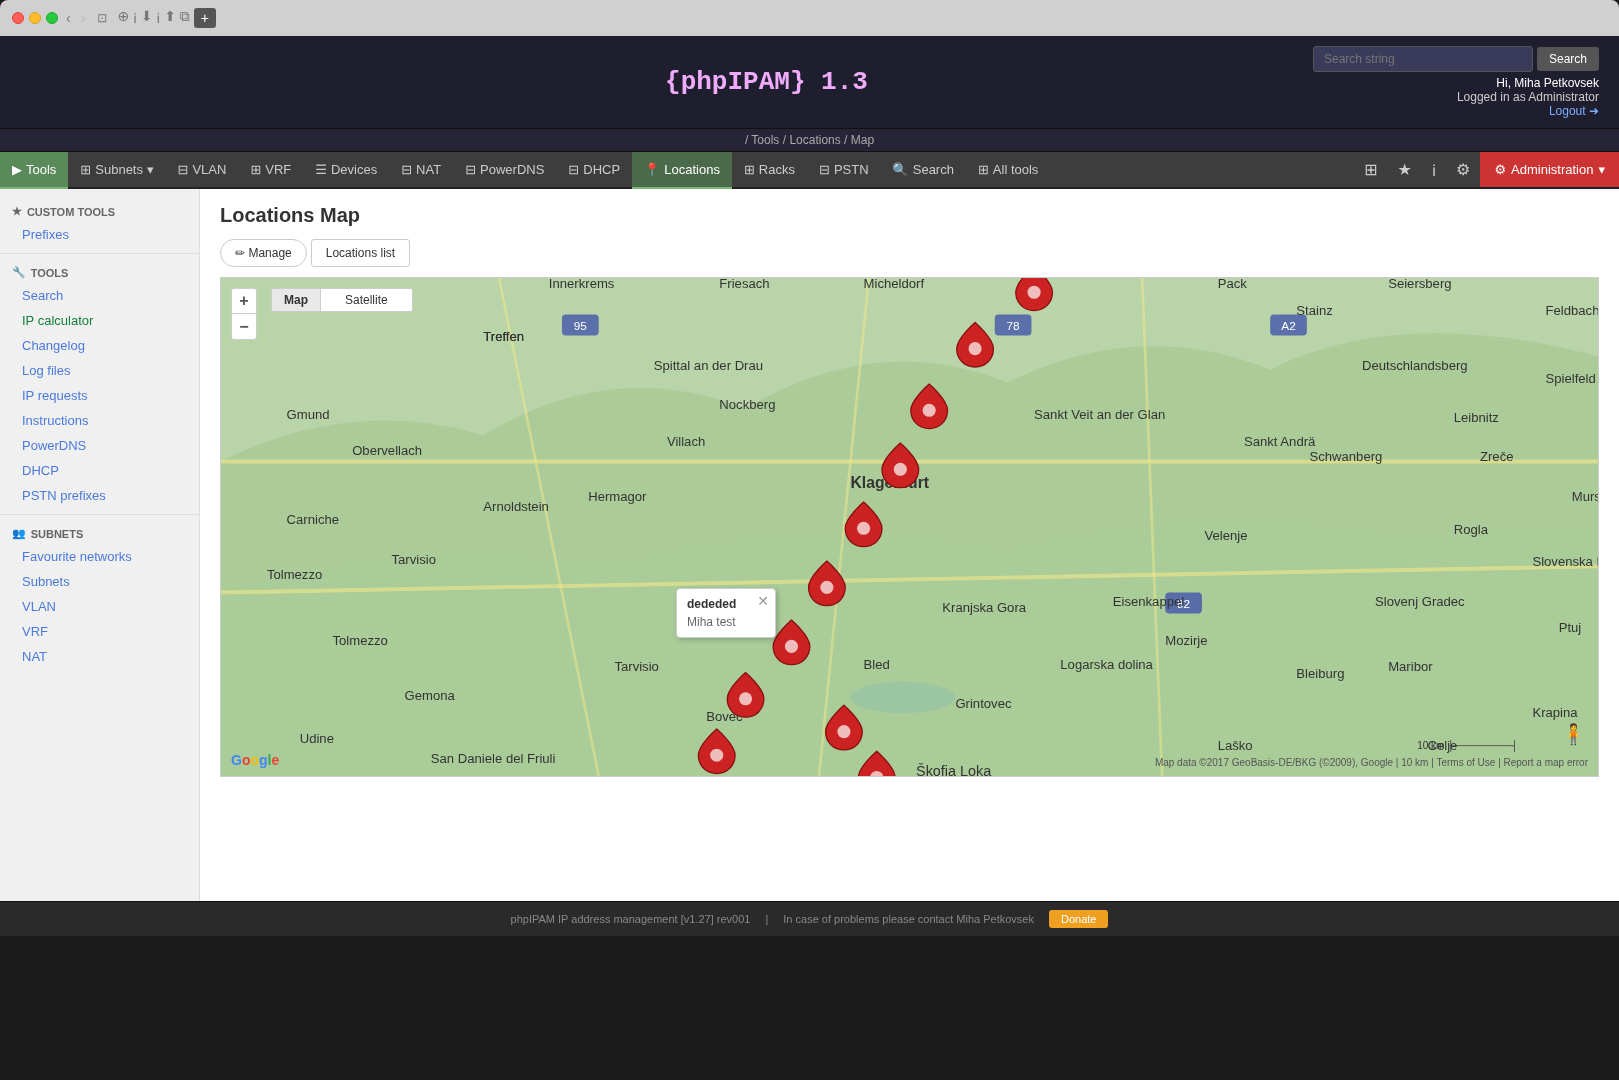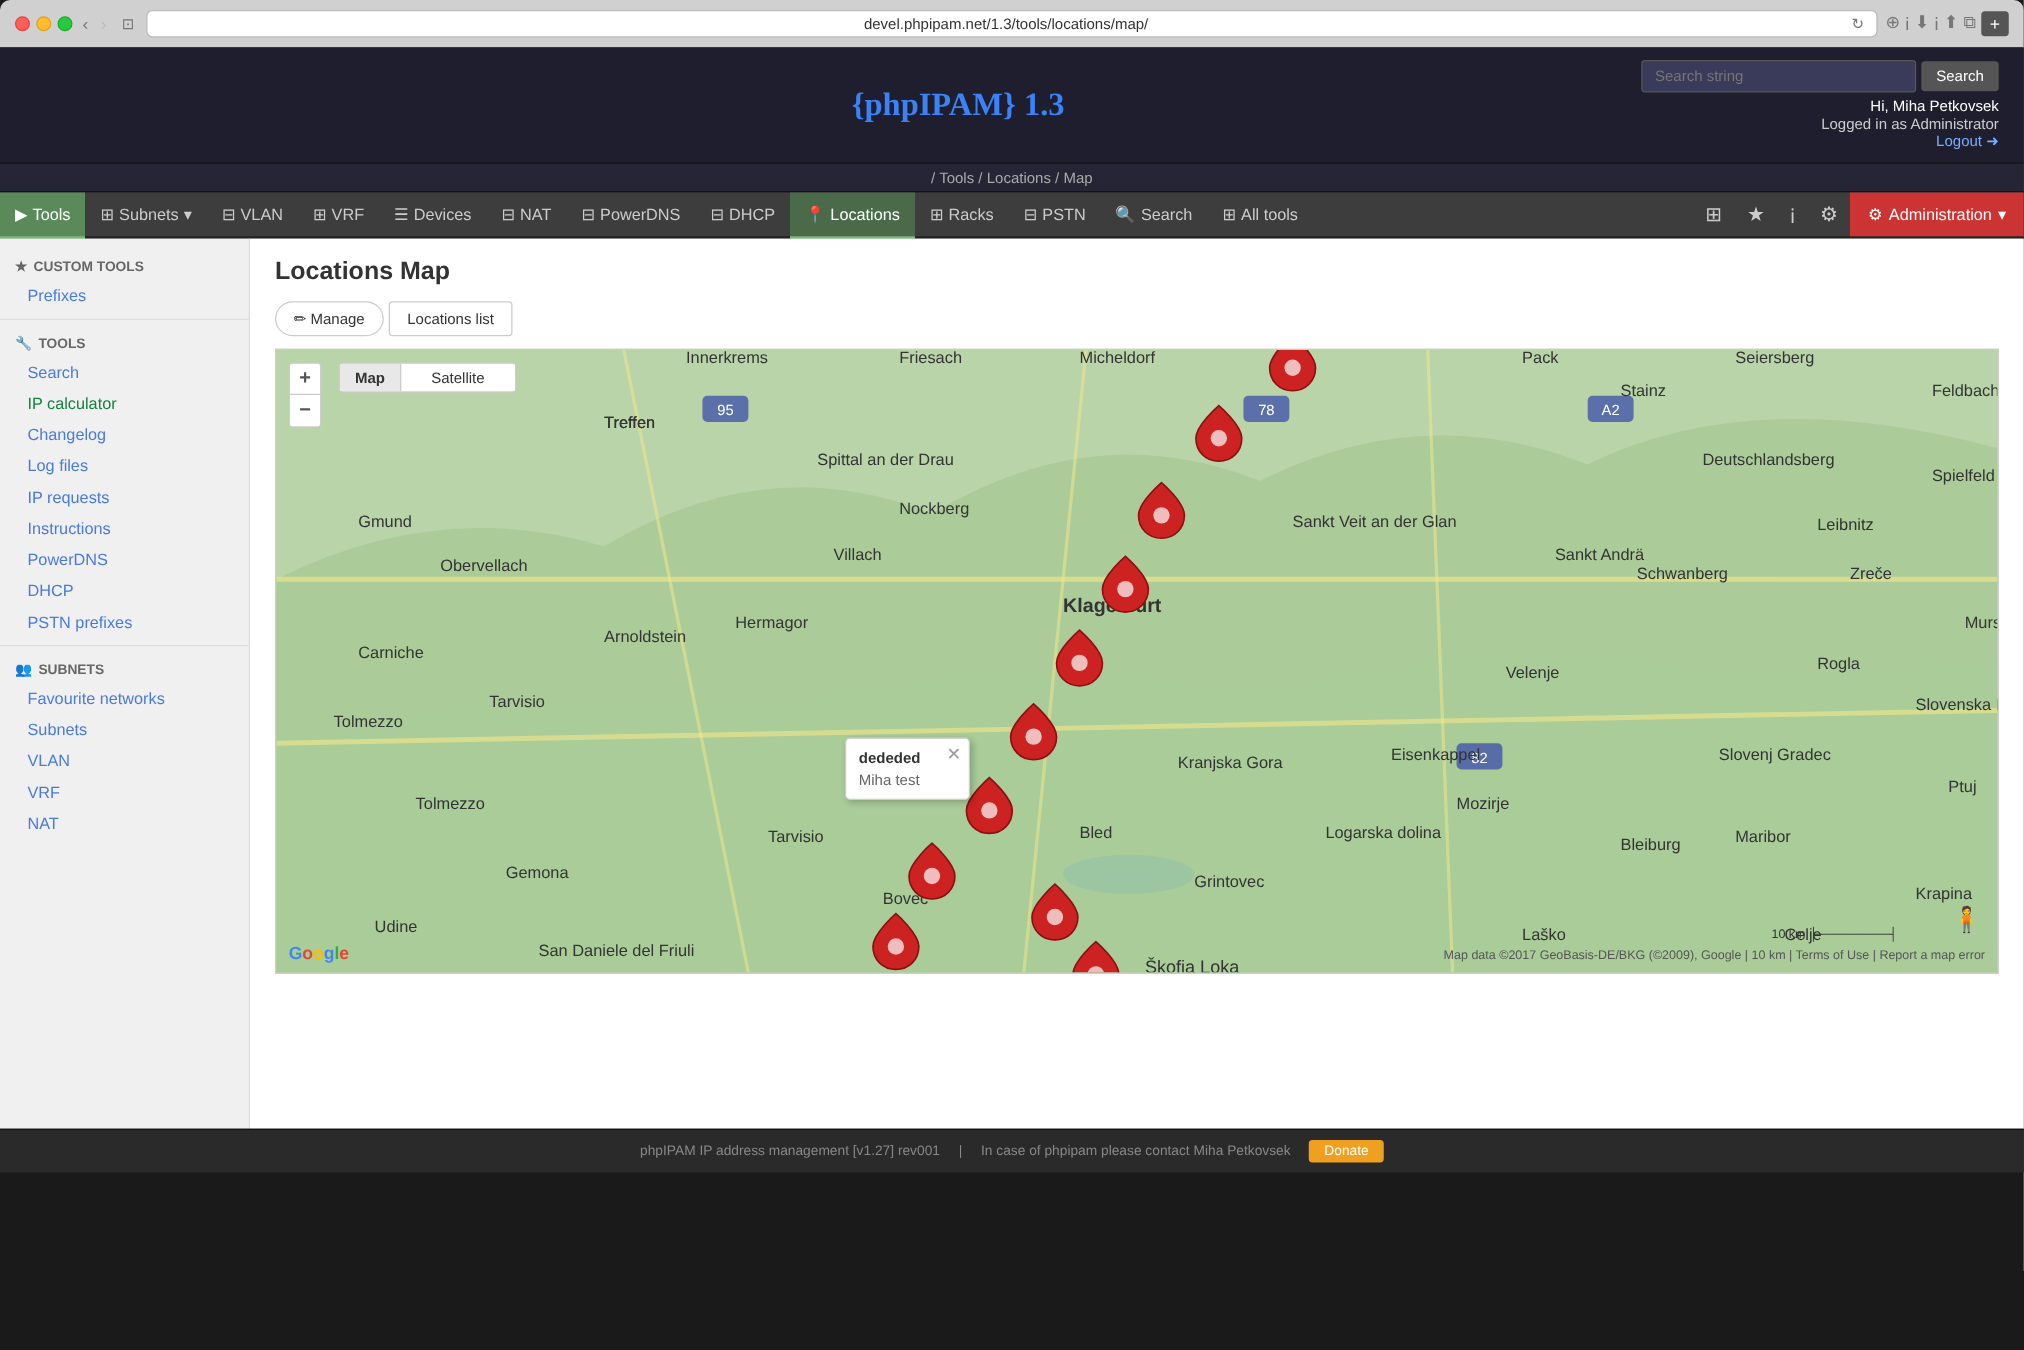--- a/index.html
+++ b/index.html
@@ -15,40 +15,36 @@
 
 <div style="background:#d0d0d0; padding:8px 12px; display:flex; align-items:center; gap:6px; border-radius:8px 8px 0 0;">
   <div style="display:flex;gap:5px;">
     <div style="width:12px;height:12px;border-radius:50%;background:#ff5f56;border:1px solid #e0443e;"></div>
     <div style="width:12px;height:12px;border-radius:50%;background:#ffbd2e;border:1px solid #dea123;"></div>
     <div style="width:12px;height:12px;border-radius:50%;background:#27c93f;border:1px solid #1aab29;"></div>
   </div>
   <button style="background:none;border:none;color:#777;font-size:14px;cursor:pointer;padding:0 2px;">‹</button>
   <button style="background:none;border:none;color:#bbb;font-size:14px;cursor:pointer;padding:0 2px;">›</button>
   <button style="background:none;border:none;color:#777;font-size:12px;cursor:pointer;padding:0 4px;">⊡</button>
-  <div style="flex:1;text-align:center;background:white;border:1px solid #bbb;border-radius:5px;padding:3px 10px;font-size:12px;color:#333;">
-    <span>devel.phpipam.net/1.3/tools/locations/map/</span>
-    <span style="float:right;cursor:pointer;color:#777;">↻</span>
-  </div>
   <div style="display:flex;gap:4px;">
     <span style="color:#777;font-size:14px;cursor:pointer;">⊕</span>
     <span style="color:#777;font-size:14px;cursor:pointer;">ℹ</span>
     <span style="color:#777;font-size:14px;cursor:pointer;">⬇</span>
     <span style="color:#777;font-size:14px;cursor:pointer;">ℹ</span>
     <span style="color:#777;font-size:14px;cursor:pointer;">⬆</span>
     <span style="color:#777;font-size:14px;cursor:pointer;">⧉</span>
     <button style="background:#555;color:white;border:none;border-radius:3px;padding:2px 7px;font-size:14px;cursor:pointer;">+</button>
   </div>
 </div>
 
 <div style="background:#2c2c2c;display:flex;flex-direction:column;min-height:900px;">
 
   <div style="background:#1e1e2e;padding:10px 20px;display:flex;align-items:center;justify-content:space-between;border-bottom:1px solid #111;">
     <div style="min-width:200px;"></div>
-    <div style="color:#3b82f6;font-size:26px;font-weight:bold;flex:1;text-align:center;font-family:Liberation Serif, serif;">{phpIPAM} 1.3</div>
+    <div style="color:#f0abfc;font-size:26px;font-weight:bold;flex:1;text-align:center;font-family:Liberation Mono, monospace;">{phpIPAM} 1.3</div>
     <div style="display:flex;flex-direction:column;align-items:flex-end;gap:4px;min-width:280px;">
       <div style="display:flex;align-items:center;gap:4px;">
         <input style="background: rgb(58, 58, 90); border: 1px solid rgb(85, 85, 85); color: #0ea5e9; padding: 5px 10px; border-radius: 3px; font-size: 12px; width: 220px;" placeholder="Search string">
         <button style="background:#555;color:white;border:none;padding:5px 12px;border-radius:3px;cursor:pointer;font-size:12px;">Search</button>
       </div>
       <div style="text-align:right;font-size:12px;color:#ccc;">
         <span style="color:white;">Hi, Miha Petkovsek</span>
         <br>
         <span>Logged in as Administrator</span>
         <br>
@@ -355,16 +351,16 @@
           <a style="color:#555;">Report a map error</a>
         </div>
       </div>
 
     </div>
   </div>
 
   <div style="background:#2a2a2a;color:#888;padding:8px;font-size:11px;border-top:1px solid #111;display:flex;align-items:center;justify-content:center;gap:15px;">
     <span>phpIPAM IP address management [v1.27] rev001</span>
     <span>|</span>
-    <span>In case of phpipam please contact Miha Petkovsek</span>
+    <span>In case of problems please contact Miha Petkovsek</span>
     <button style="background:#f0a020;color:white;border:none;padding:3px 12px;border-radius:3px;cursor:pointer;font-size:11px;">Donate</button>
   </div>
 </div>
 
 </body></html>

